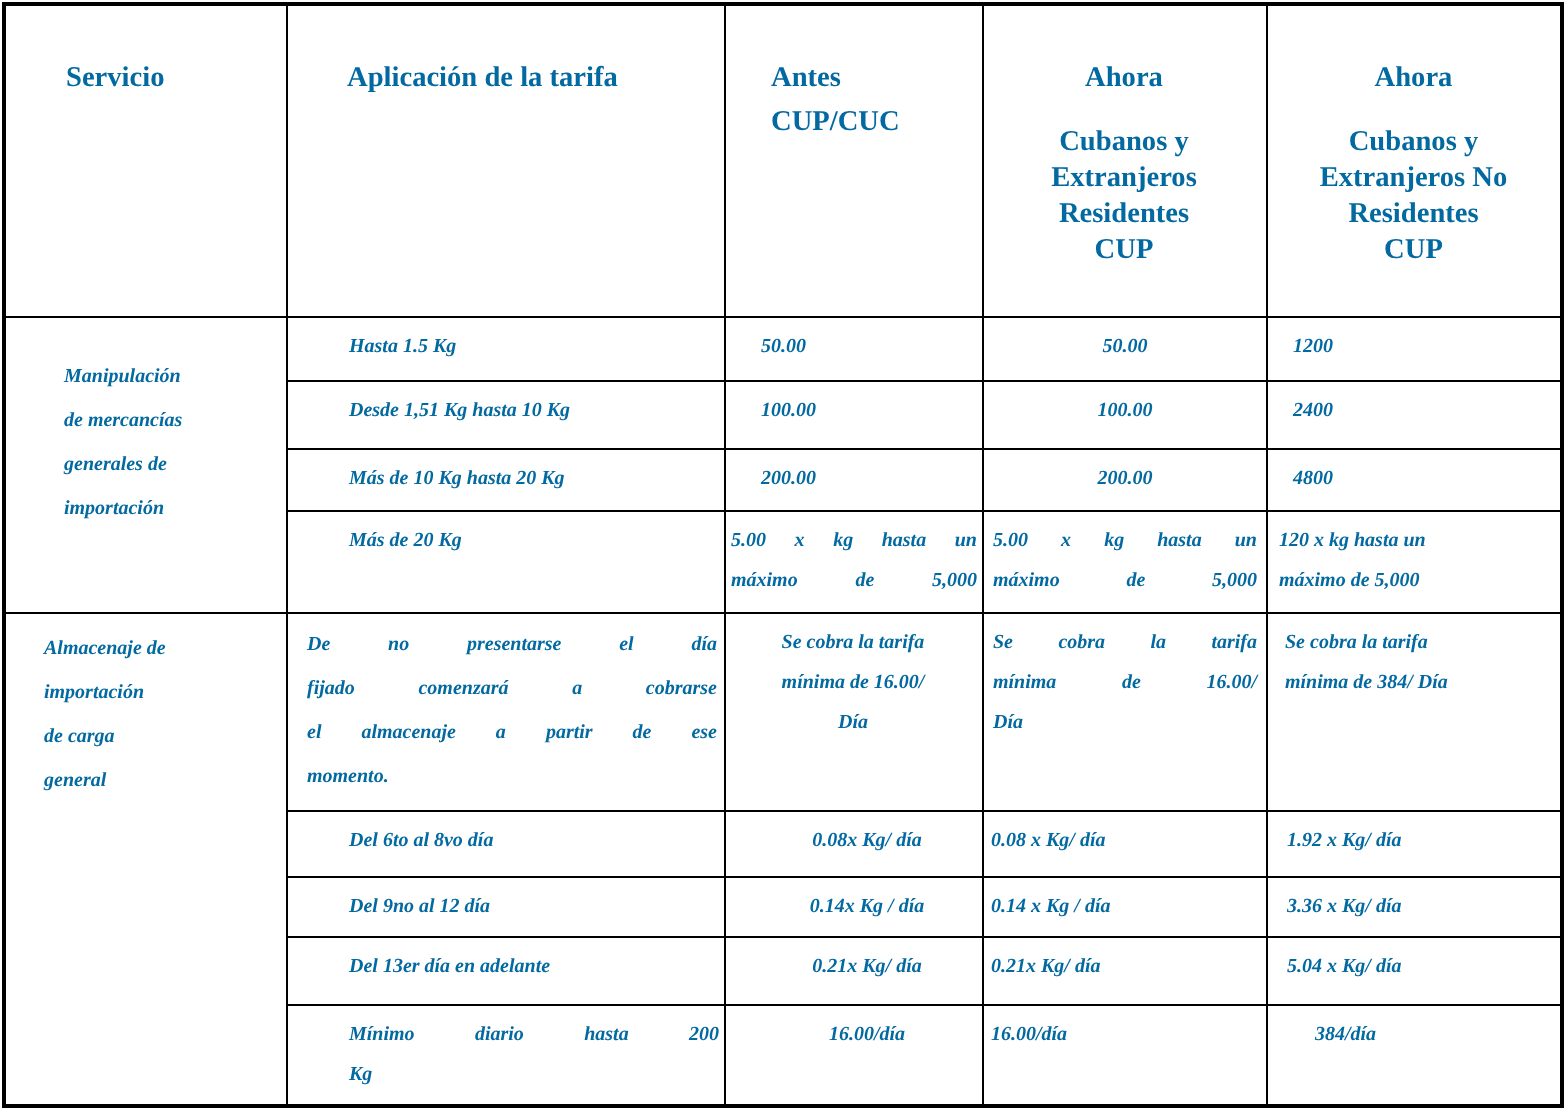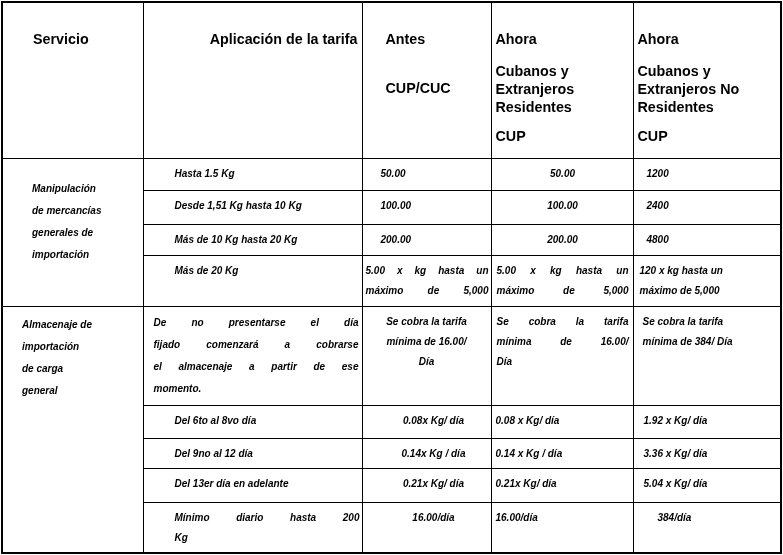--- a/index.html
+++ b/index.html
@@ -13,46 +13,46 @@
     background: #ffffff;
     box-sizing: border-box;
     padding: 1px;
     overflow: hidden;
   }
   table.tariff {
     border-collapse: collapse;
     table-layout: fixed;
     width: 779px;
     border: 2px solid #000000;
-    color: #000000;
-    font-family: Liberation Sans, sans-serif;
+    color: #0369a1;
+    font-family: Liberation Serif, serif;
     font-weight: bold;
     background: #ffffff;
   }
   td, th {
     border: 1px solid #000000;
     vertical-align: top;
     box-sizing: border-box;
     overflow: hidden;
   }
   
   th {
     font-size: 14.3px;
     line-height: 19px;
     font-style: normal;
     text-align: left;
     padding: 27px 4px 2px 4px;
   }
   th.h1 { padding-left: 30px; }
-  th.h2 { padding-left: 30px; text-align: right; }
+  th.h2 { padding-left: 30px; }
   th.h3 { padding-left: 23px; }
-  th.hc { text-align: left; }
-  .h-sub   { margin-top: 30px; }
+  th.hc { text-align: center; }
+  .h-sub   { margin-top: 3px; }
   .h-group { margin-top: 13px; line-height: 18px; }
-  .h-cur   { margin-top: 11px; }
+  .h-cur   { margin-top: 0; }
   
   td {
     font-size: 10px;
     font-style: italic;
     line-height: 20px;
     padding: 5px 3px 2px 4px;
     white-space: pre-line;
   }
   
   td.svc1 { line-height: 22px; padding: 19px 4px 2px 29px; }

